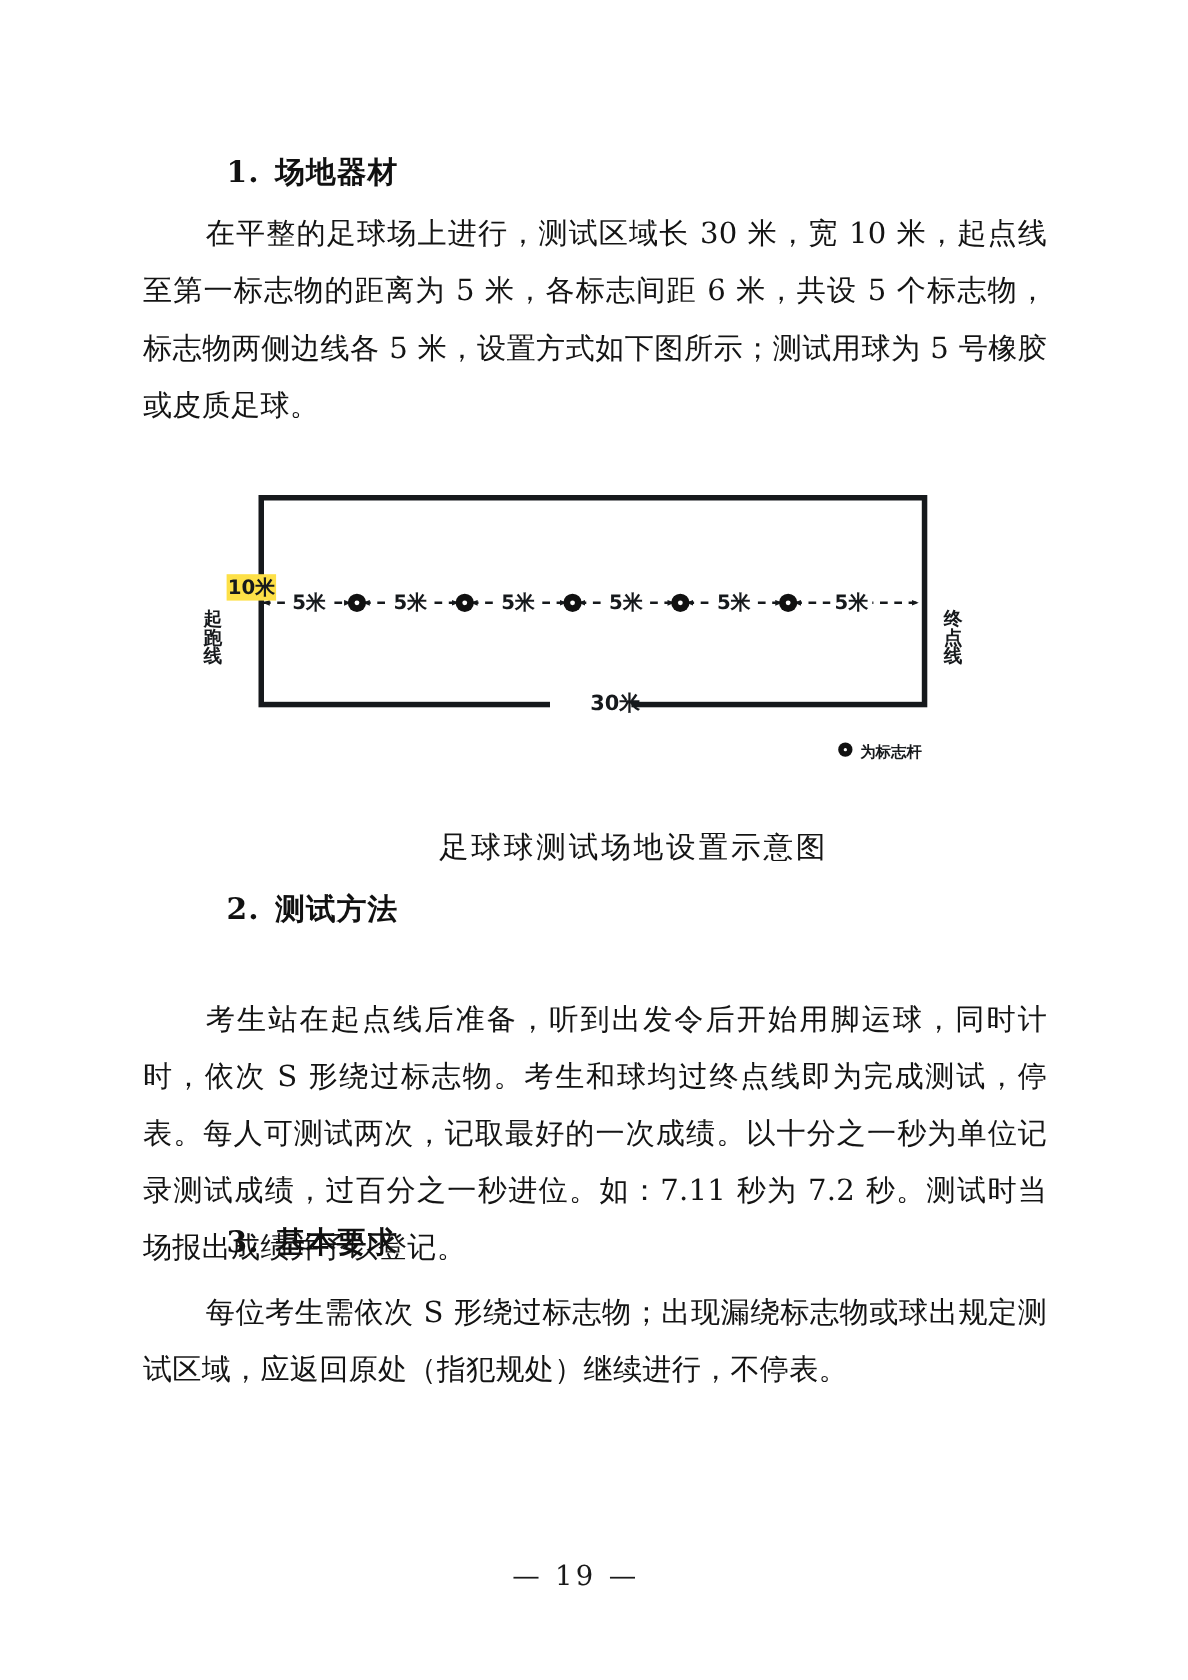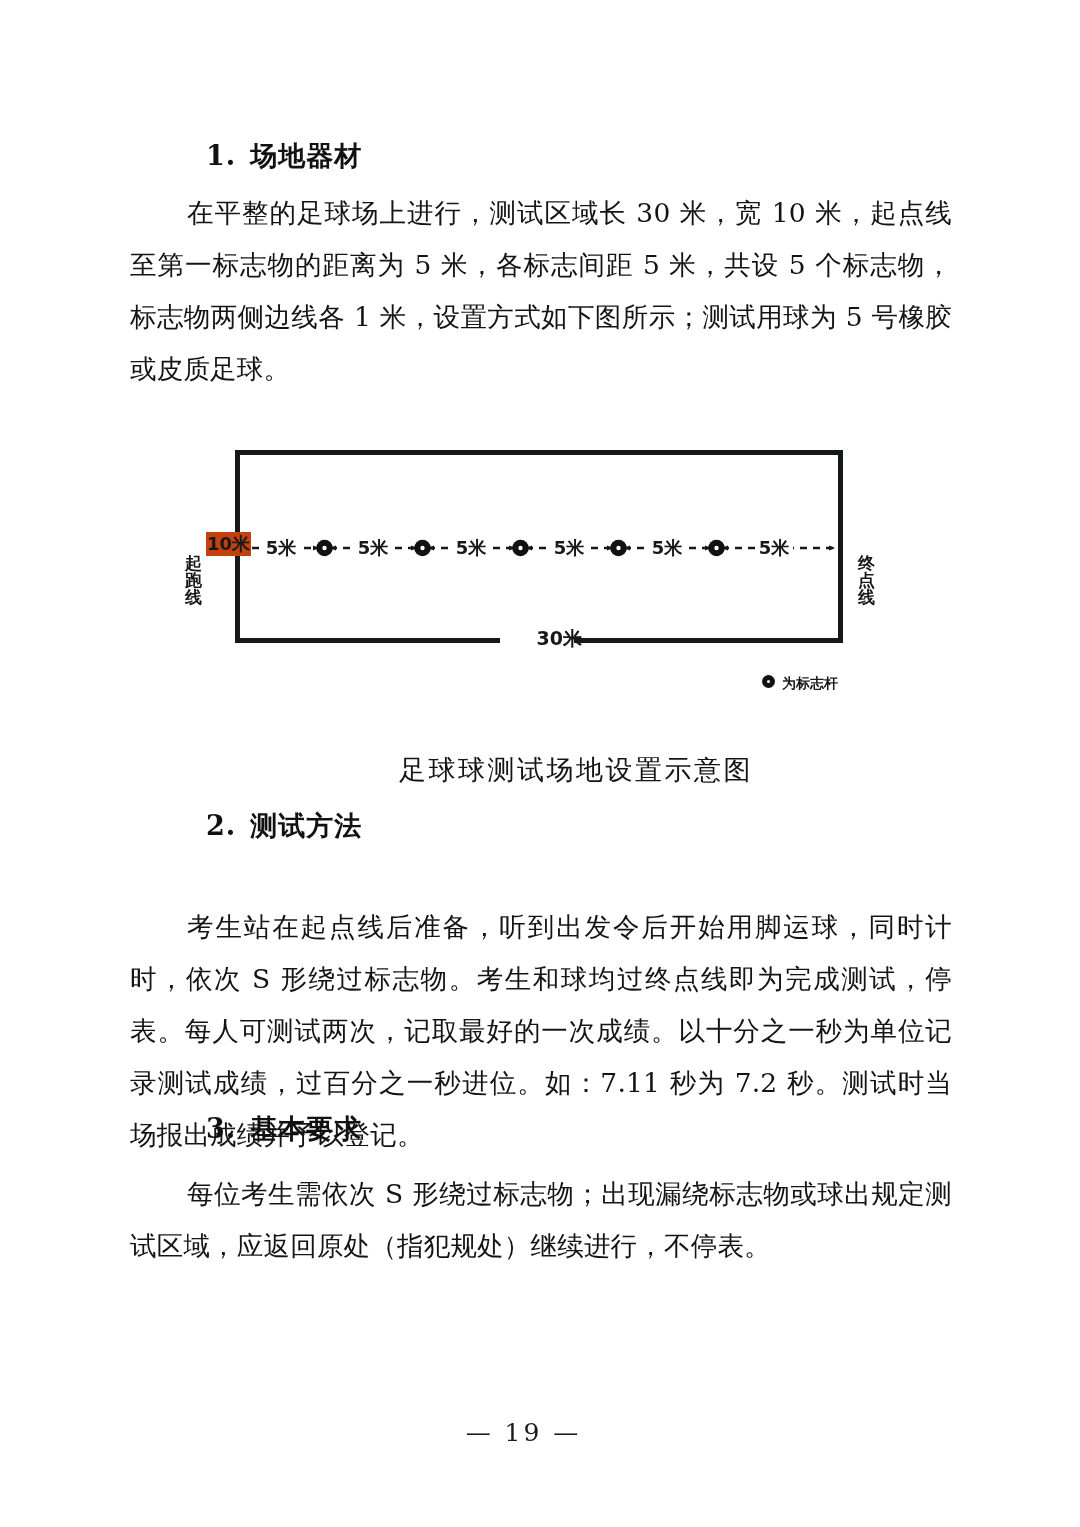--- a/index.html
+++ b/index.html
@@ -170,21 +170,21 @@
   }
 </style>
 </head>
 <body>
 
 <div class="page">
 
   <div class="heading" style="top:138px;">
     <span class="num">1.</span><span>场地器材</span>
   </div>
-  <div class="para" style="top:187px;">在平整的足球场上进行，测试区域长 30 米，宽 10 米，起点线至第一标志物的距离为 5 米，各标志间距 5 米，共设 5 个标志物，标志物两侧边线各 1 米，设置方式如下图所示；测试用球为 5 号橡胶或皮质足球。</div>
+  <div class="para" style="top:187px;">在平整的足球场上进行，测试区域长 30 米，宽 10 米，起点线至第一标志物的距离为 5 米，各标志间距 6 米，共设 5 个标志物，标志物两侧边线各 5 米，设置方式如下图所示；测试用球为 5 号橡胶或皮质足球。</div>
 
   <div class="diagram">
 
     <div class="field-box"></div>
     <div class="bottom-gap"></div>
     <div class="label-30">30米</div>
 
     <div class="vlabel vlabel-start">起跑线</div>
     <div class="vlabel vlabel-end">终点线</div>
 
@@ -232,21 +232,21 @@
       <g font-family="DejaVu Sans, Liberation Sans, sans-serif" font-size="18" font-weight="700" fill="#16191c" text-anchor="middle" dominant-baseline="middle">
         <text x="46" y="14">5米</text>
         <text x="138" y="14">5米</text>
         <text x="236" y="14">5米</text>
         <text x="334" y="14">5米</text>
         <text x="432" y="14">5米</text>
         <text x="539" y="14">5米</text>
       </g>
     </svg>
 
-    <div style="position:absolute;left:36px;top:102px;font-family:'DejaVu Sans','Liberation Sans',sans-serif;font-size:18px;font-weight:700;color:#16191c;background:#c2410c;padding:0 1px;">10米</div>
+    <div style="position:absolute;left:36px;top:92px;font-family:'DejaVu Sans','Liberation Sans',sans-serif;font-size:18px;font-weight:700;color:#16191c;background:#fde047;padding:0 1px;">10米</div>
 
     <div class="legend">
       <span class="legend-dot"></span>
       <span>为标志杆</span>
     </div>
   </div>
 
   <div class="caption" style="top:752px;padding-left:36px;">足球球测试场地设置示意图</div>
 
   <div class="heading" style="top:808px;">

